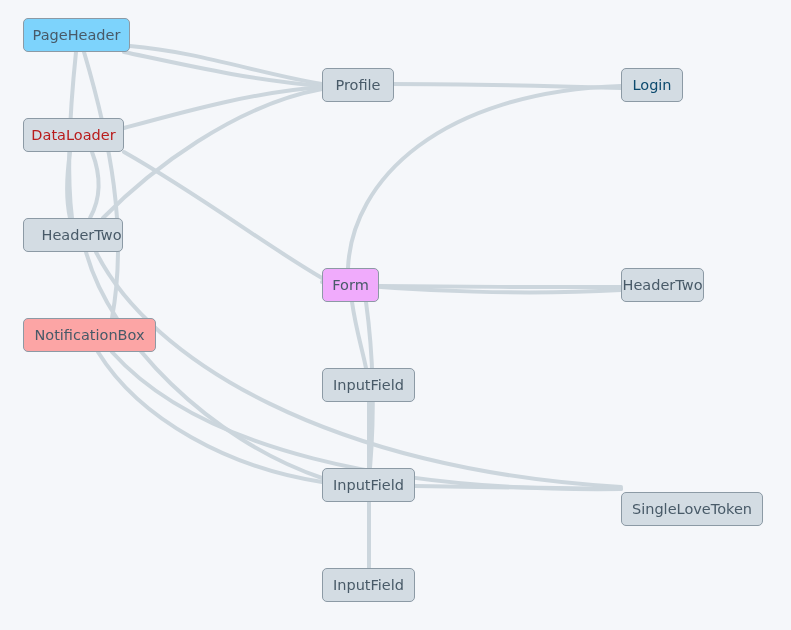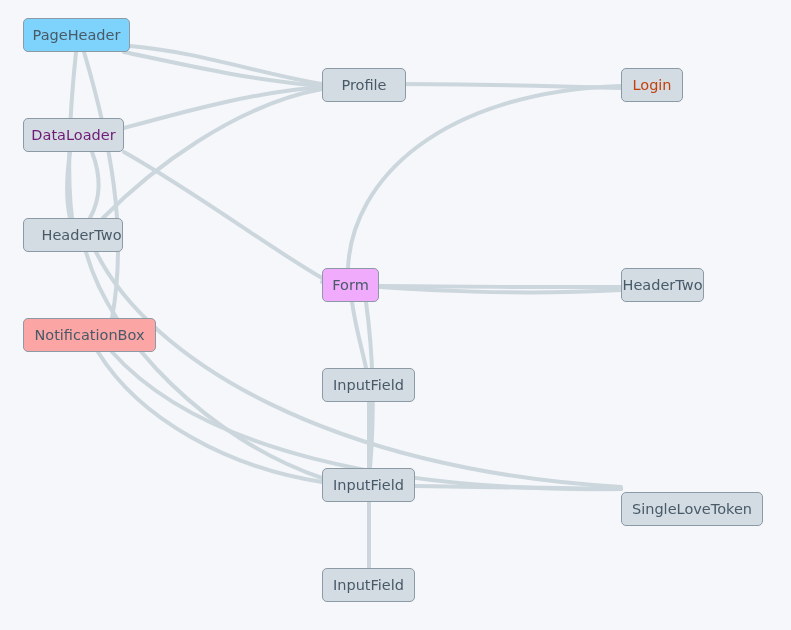--- a/index.html
+++ b/index.html
@@ -80,45 +80,45 @@
       <path d="M 369,402 C 369,430 369,452 369,468" class="graph-edge" stroke="#ccd6dd"></path>
       <path d="M 369,502 C 369,530 369,552 369,568" class="graph-edge" stroke="#ccd6dd"></path>
       <path d="M 415,486 C 490,487 560,488 621,489" class="graph-edge" stroke="#ccd6dd"></path>
       <path d="M 366,302 C 374,360 374,420 370,468" class="graph-edge" stroke="#ccd6dd"></path>
     </svg>
 
   <div id="node-layer">
       <div class="graph-node" style="left: 23px; top: 18px; width: 107px; background: #7dd3fc; border-color: rgb(140, 154, 165); color: rgb(72, 90, 104);">
         <span class="graph-node-label">PageHeader</span>
       </div>
-      <div class="graph-node" style="left: 23px; top: 118px; width: 101px; background: rgb(211, 220, 227); border-color: rgb(140, 154, 165); color: #701a75;">
+      <div class="graph-node" style="left: 23px; top: 118px; width: 101px; background: rgb(211, 220, 227); border-color: rgb(140, 154, 165); color: #b91c1c;">
         <span class="graph-node-label">DataLoader</span>
       </div>
       <div class="graph-node" style="left: 23px; top: 218px; width: 100px; background: rgb(211, 220, 227); border-color: rgb(140, 154, 165); color: rgb(72, 90, 104); padding-left: 29px;">
         <span class="graph-node-label">HeaderTwo</span>
       </div>
       <div class="graph-node" style="left: 23px; top: 318px; width: 133px; background: #fca5a5; border-color: rgb(140, 154, 165); color: rgb(72, 90, 104); text-align: right;">
         <span class="graph-node-label">NotificationBox</span>
       </div>
-      <div class="graph-node" style="left: 322px; top: 68px; width: 84px; background: rgb(211, 220, 227); border-color: rgb(140, 154, 165); color: rgb(72, 90, 104);">
+      <div class="graph-node" style="left: 322px; top: 68px; width: 72px; background: rgb(211, 220, 227); border-color: rgb(140, 154, 165); color: rgb(72, 90, 104);">
         <span class="graph-node-label">Profile</span>
       </div>
       <div class="graph-node" style="left: 322px; top: 268px; width: 57px; background: #f0abfc; border-color: rgb(140, 154, 165); color: rgb(72, 90, 104);">
         <span class="graph-node-label">Form</span>
       </div>
       <div class="graph-node" style="left: 322px; top: 368px; width: 93px; background: rgb(211, 220, 227); border-color: rgb(140, 154, 165); color: rgb(72, 90, 104);">
         <span class="graph-node-label">InputField</span>
       </div>
       <div class="graph-node" style="left: 322px; top: 468px; width: 93px; background: rgb(211, 220, 227); border-color: rgb(140, 154, 165); color: rgb(72, 90, 104);">
         <span class="graph-node-label">InputField</span>
       </div>
       <div class="graph-node" style="left: 322px; top: 568px; width: 93px; background: rgb(211, 220, 227); border-color: rgb(140, 154, 165); color: rgb(72, 90, 104);">
         <span class="graph-node-label">InputField</span>
       </div>
-      <div class="graph-node" style="left: 621px; top: 68px; width: 62px; background: rgb(211, 220, 227); border-color: rgb(140, 154, 165); color: #c2410c;">
+      <div class="graph-node" style="left: 621px; top: 68px; width: 62px; background: rgb(211, 220, 227); border-color: rgb(140, 154, 165); color: #0c4a6e;">
         <span class="graph-node-label">Login</span>
       </div>
       <div class="graph-node" style="left: 621px; top: 268px; width: 83px; background: rgb(211, 220, 227); border-color: rgb(140, 154, 165); color: rgb(72, 90, 104);">
         <span class="graph-node-label">HeaderTwo</span>
       </div>
       <div class="graph-node" style="left: 621px; top: 468px; width: 142px; background: rgb(211, 220, 227); border-color: rgb(140, 154, 165); color: rgb(72, 90, 104); margin-top: 24px;">
         <span class="graph-node-label">SingleLoveToken</span>
       </div>
     </div>
 

